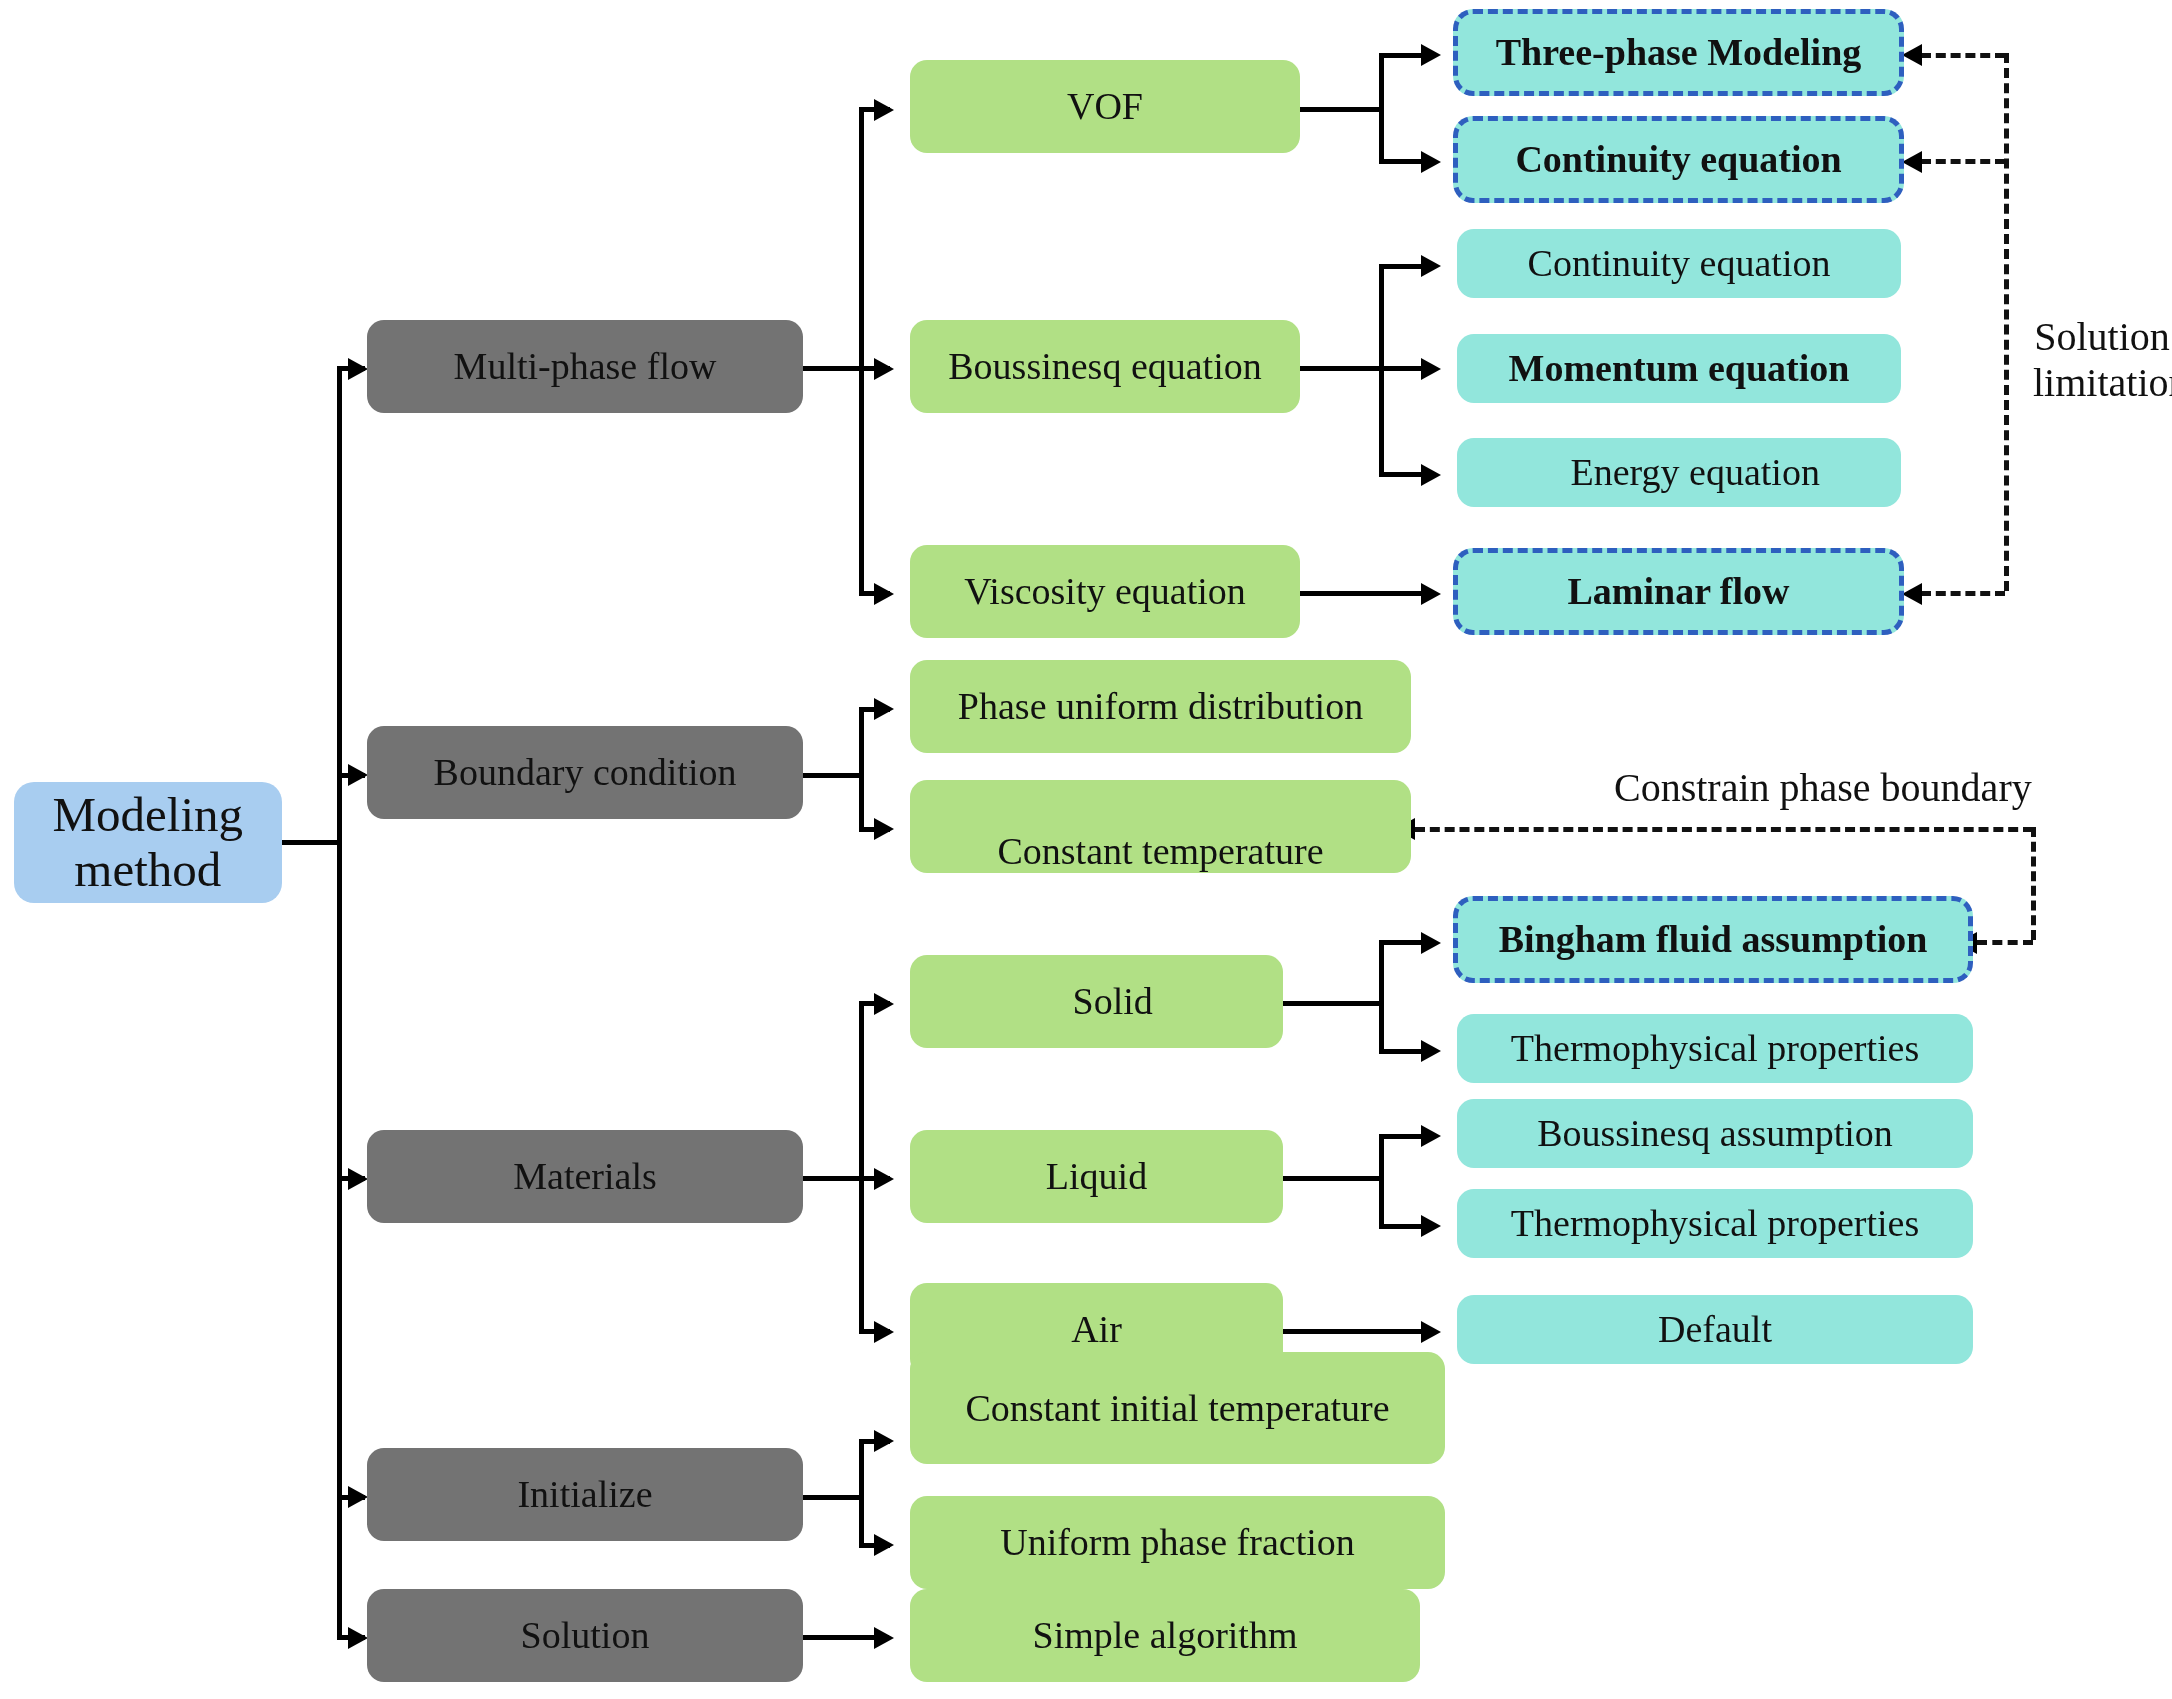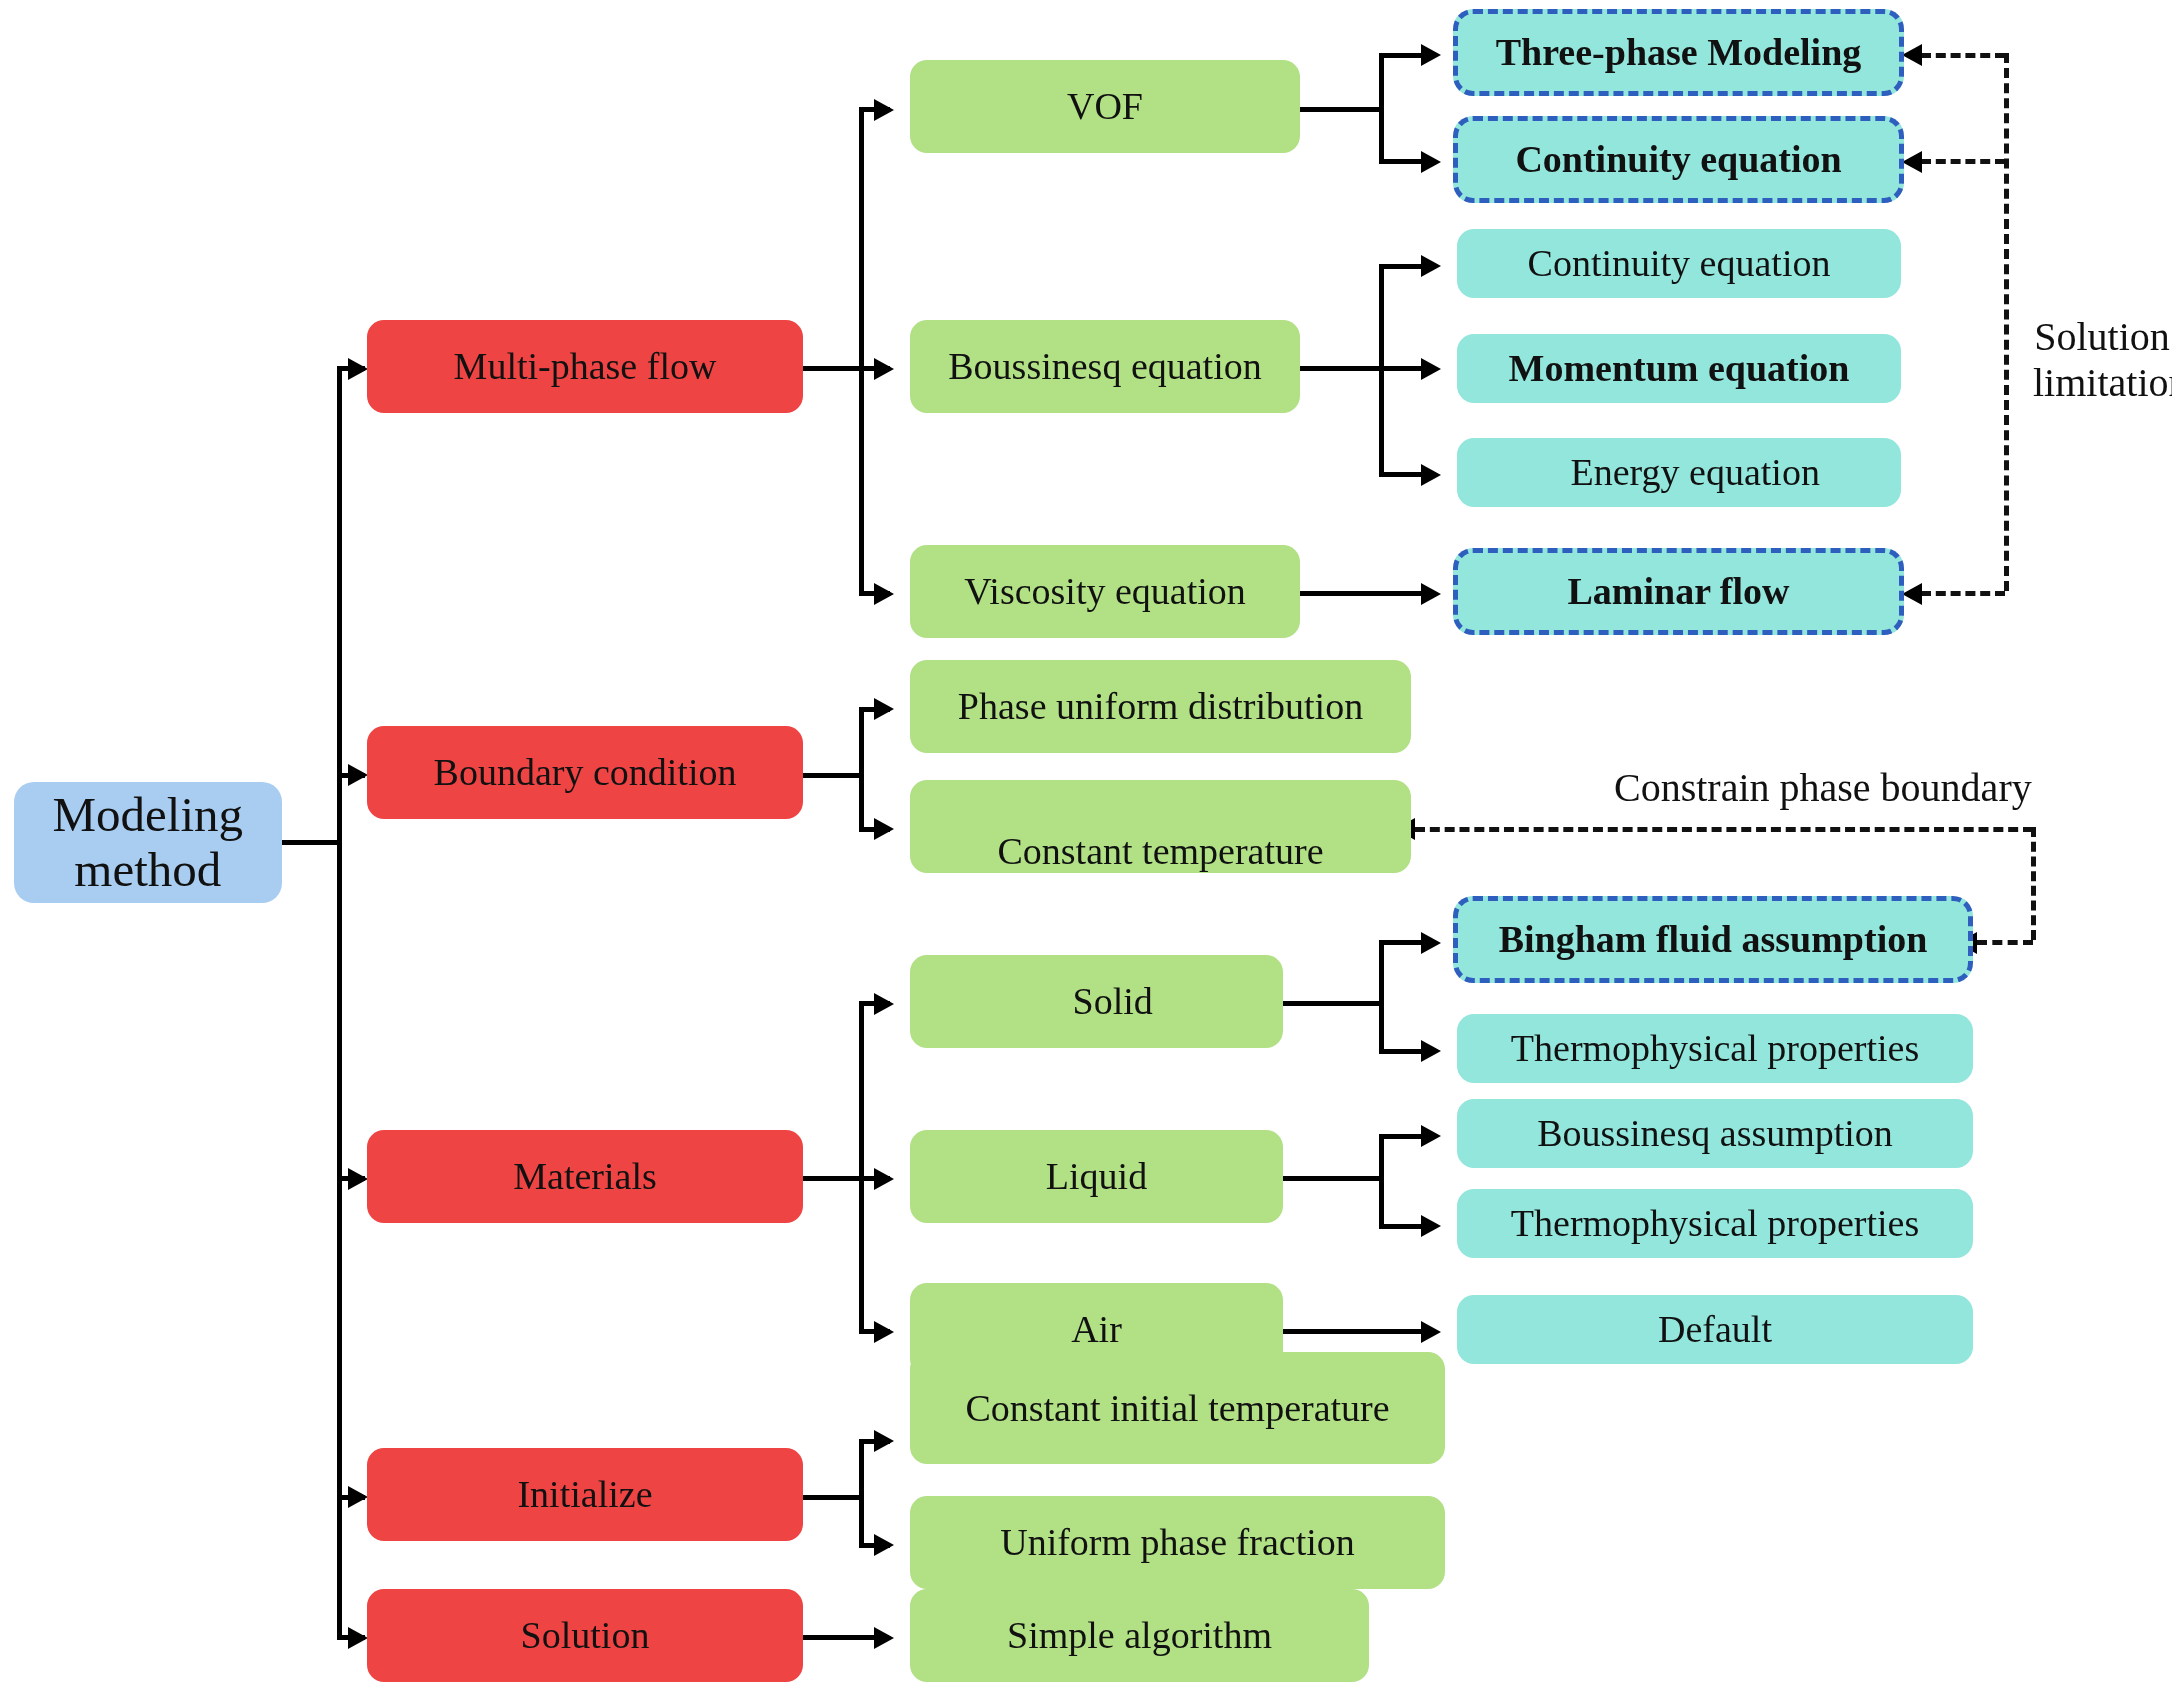--- a/index.html
+++ b/index.html
@@ -10,21 +10,21 @@
     position:absolute;
     display:flex;align-items:center;justify-content:center;
     text-align:center;
     box-sizing:border-box;
     border-radius:17px;
     color:#111111;
     line-height:1.12;
     padding:0 7.6px;
   }
   .n-root{background:#A8CDF0;font-size:49px;border-radius:20px;}
-  .n-l1{background:#ef4444;font-size:38px;}
+  .n-l1{background:#737373;font-size:38px;}
   .n-l2{background:#B1E085;font-size:38px;}
   .n-l3{background:#92E6DC;font-size:38px;}
   .n-hl{
     background:#92E6DC;font-size:38px;font-weight:bold;
     border:5.4px dashed #2E5FBF;border-radius:20px;
   }
 
   .lbl{position:absolute;font-size:40px;color:#111;line-height:1.15;text-align:center;}
 
   
@@ -201,21 +201,21 @@
   <div class="node n-l2" style="left:910px;top:1283px;width:373px;height:93px;">
     <span>Air</span>
   </div>
 
   <div class="node n-l2" style="left:910px;top:1352px;width:535px;height:112px;">
     <span>Constant initial temperature</span>
   </div>
   <div class="node n-l2" style="left:910px;top:1496px;width:535px;height:93px;">
     <span>Uniform phase fraction</span>
   </div>
-  <div class="node n-l2" style="left:910px;top:1589px;width:459px;height:93px;">
+  <div class="node n-l2" style="left:910px;top:1589px;width:510px;height:93px;">
     <span>Simple algorithm</span>
   </div>
 
   <div class="node n-hl" style="left:1453px;top:9.2px;width:451px;height:87px;">
     <span>Three-phase Modeling</span>
   </div>
   <div class="node n-hl" style="left:1453px;top:116px;width:451px;height:87px;">
     <span>Continuity equation</span>
   </div>
 

